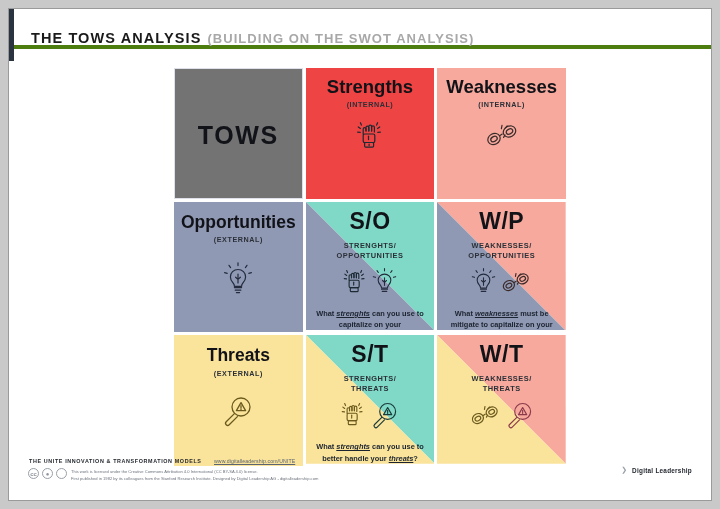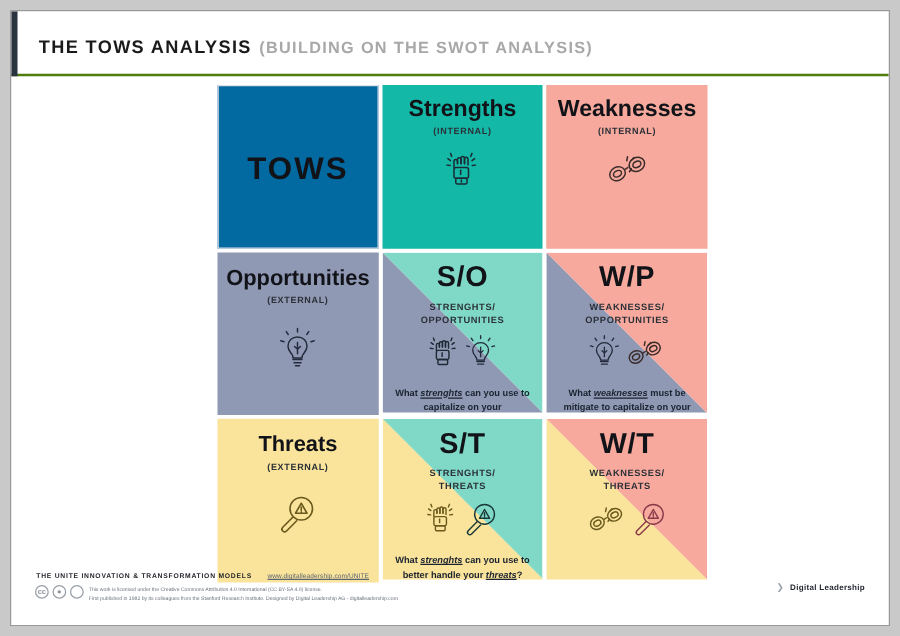--- a/index.html
+++ b/index.html
@@ -11,23 +11,23 @@
   }
   .slide{
     position:absolute; left:8px; top:8px; width:704px; height:493px;
     background:#ffffff;
     border:1px solid #9a9a9a;
     box-sizing:border-box;
     overflow:hidden;
   }
   
   .header{
-    position:absolute; left:0; top:0; width:100%; height:52px;
+    position:absolute; left:0; top:0; width:100%; height:40px;
     box-sizing:border-box;
-    border-bottom:2px solid #4d7c0f;
+    border-bottom:4px solid #4d7c0f;
   }
   .header-accent{
     position:absolute; left:0; top:0; width:5px; height:52px;
     background:#2a3340;
   }
   .header-text{
     position:absolute; left:22px; top:29px;
     transform:translateY(-50%);
     white-space:nowrap;
   }
@@ -128,25 +128,25 @@
 
   <div class="header">
     <div class="header-accent"></div>
     <div class="header-text">
       <span class="title-main">THE TOWS ANALYSIS</span><span class="title-sub">(BUILDING ON THE SWOT ANALYSIS)</span>
     </div>
   </div>
 
   <div class="matrix">
 
-    <div class="cell c-tows" style="background:#0369a1;border:1px solid #dde0e8;">
+    <div class="cell c-tows" style="background:#737373;border:1px solid #dde0e8;">
       <div class="cell-title">TOWS</div>
     </div>
 
-    <div class="cell c-head" style="background:#14b8a6;">
+    <div class="cell c-head" style="background:#ef4444;">
       <div class="cell-title">Strengths</div>
       <div class="cell-sub">(INTERNAL)</div>
       <div class="icon-row">
         <span>
           <svg width="30" height="34" viewBox="0 0 30 34" fill="none" stroke="#1b2a33" stroke-width="1.2" stroke-linecap="round" stroke-linejoin="round">
             <path d="M11 12 v-3.5 a1.4 1.4 0 0 1 2.8 0 V12"></path>
             <path d="M13.8 12 v-4.5 a1.4 1.4 0 0 1 2.8 0 V12"></path>
             <path d="M16.6 12 v-3.8 a1.4 1.4 0 0 1 2.8 0 V13"></path>
             <path d="M11 12 v-2 a1.4 1.4 0 0 0-2.8 0 v5.2"></path>
             <rect x="8.2" y="15" width="11.6" height="8.5" rx="1.6"></rect>

